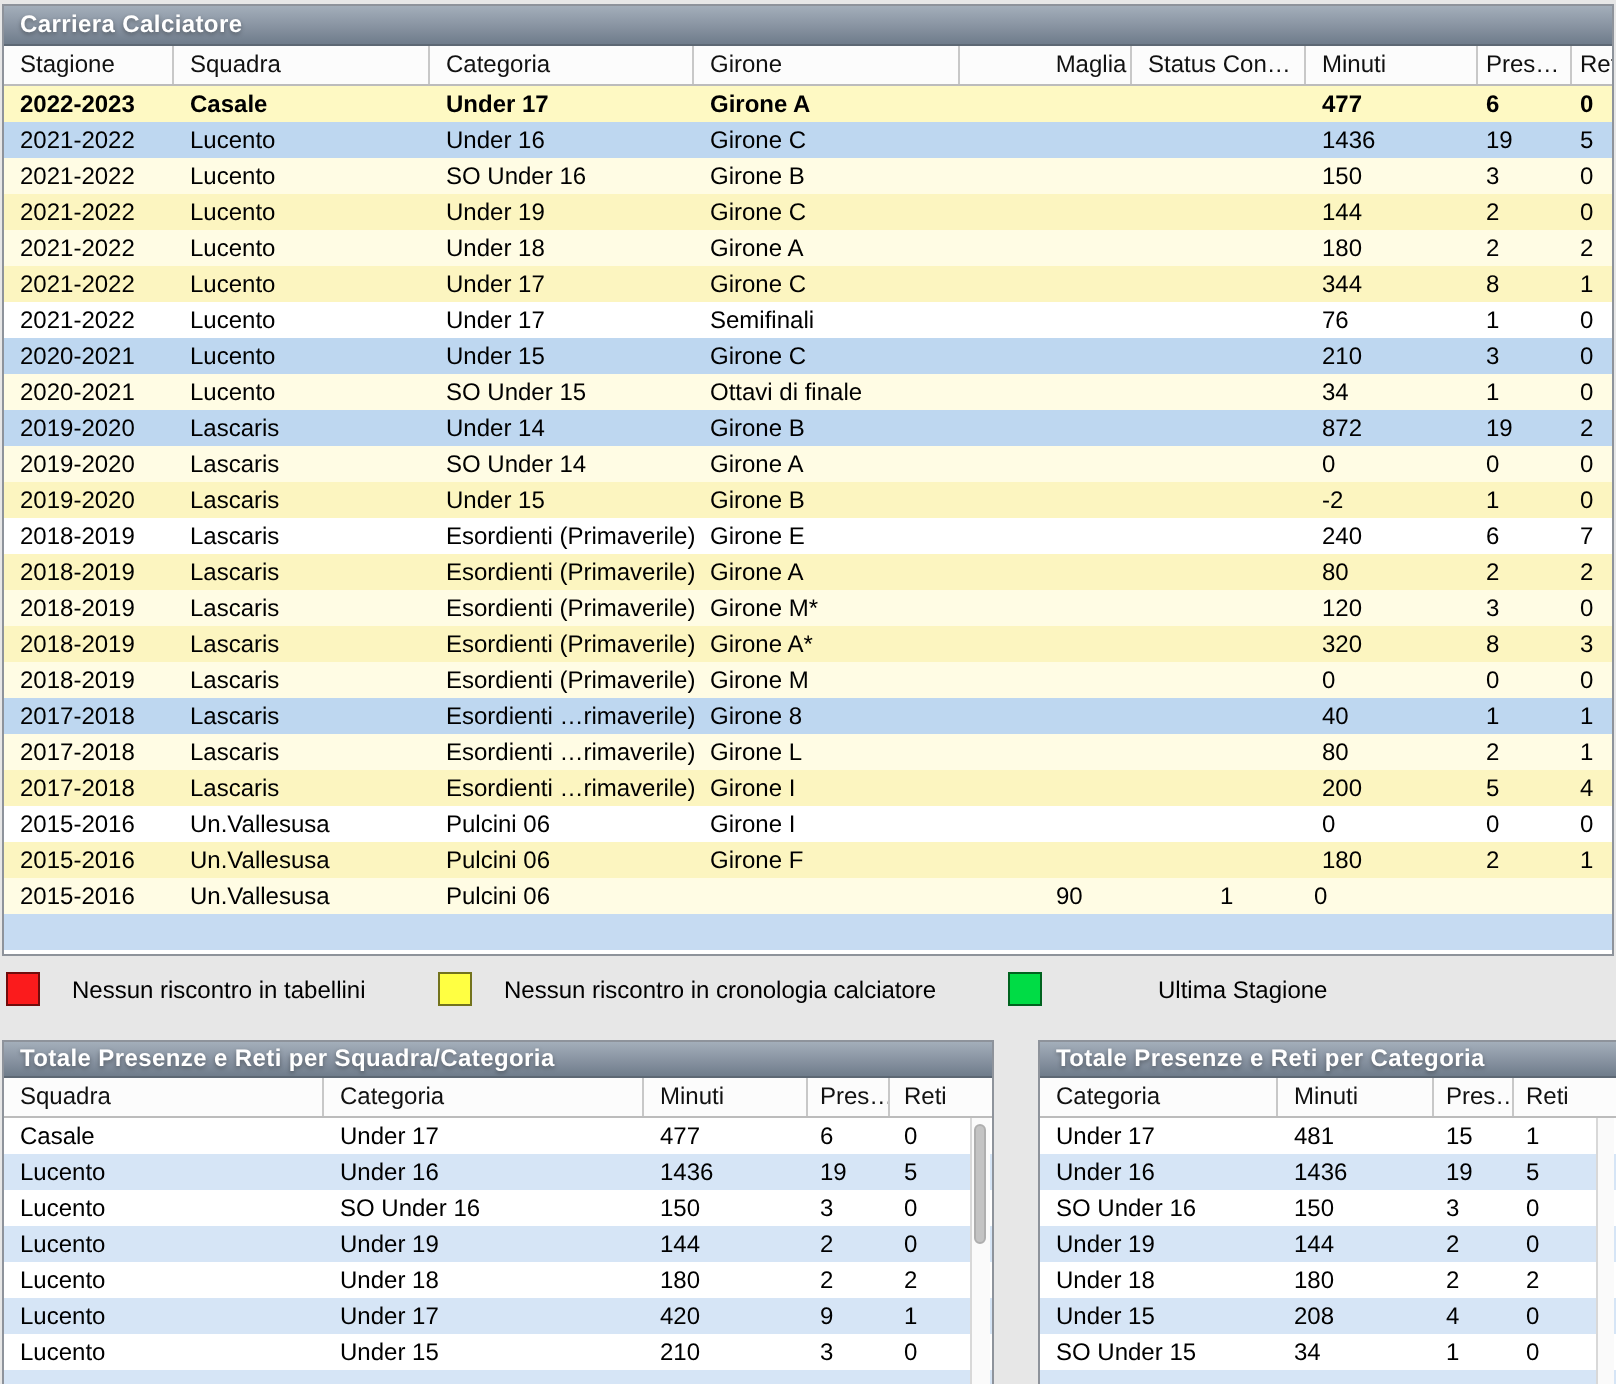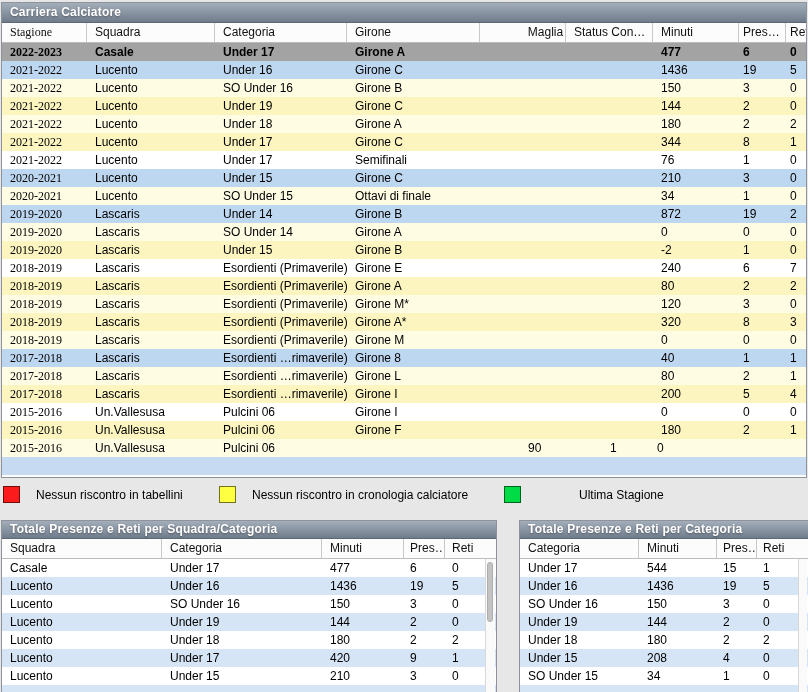--- a/index.html
+++ b/index.html
@@ -18,29 +18,29 @@
   }
   .tb20{height:20px;line-height:19px;}
   .tb18{height:18px;line-height:17px;}
   .thead{display:flex;height:20px;background:#fcfcfc;border-bottom:1px solid #bcbcbc;box-sizing:border-box;}
   .th{line-height:19px;padding-left:8px;box-sizing:border-box;border-right:1px solid #c8c8c8;color:#111;white-space:nowrap;overflow:hidden;}
   .th:last-child{border-right:none;}
   .tr{display:flex;height:18px;}
   .td{line-height:18px;padding-left:8px;box-sizing:border-box;white-space:nowrap;overflow:hidden;}
   .bold{font-weight:bold;}
   
-  .row-green{background:#a3a3a3;}
+  .row-green{background:#fef9c3;}
   .row-blue{background:#bed7f0;}
   .row-cream{background:#fffce4;}
   .row-yellow{background:#fcf5c0;}
   .row-white{background:#ffffff;}
   .row-stripe{background:#d6e5f6;}
   .row-emptyblue{background:#c6dbf2;}
   
-  .main .c0{width:85px;font-family:Liberation Serif, serif;}
+  .main .c0{width:85px;}
   .main .c1{width:128px;}
   .main .c2{width:132px;}
   .main .c3{width:133px;}
   .main .c4{width:46px;padding-left:0;text-align:center;margin-top:30px;}
   .main .c5{width:40px;padding-left:0;text-align:center;}
   .main .c6{width:87px;}
   .main .c7{width:86px;}
   .main .c8{width:47px;padding-left:4px;}
   .main .c9{flex:1;padding-left:4px;}
   
@@ -445,21 +445,21 @@
   <div class="titlebar tb18">Totale Presenze e Reti per Categoria</div>
   <div class="thead">
       <div class="th c0">Categoria</div>
       <div class="th c1">Minuti</div>
       <div class="th c2">Pres…</div>
       <div class="th c3">Reti</div>
     </div>
   <div class="tbody">
       <div class="tr row-white">
         <div class="td c0">Under 17</div>
-        <div class="td c1">544</div>
+        <div class="td c1">481</div>
         <div class="td c2">15</div>
         <div class="td c3">1</div>
       </div>
       <div class="tr row-stripe">
         <div class="td c0">Under 16</div>
         <div class="td c1">1436</div>
         <div class="td c2">19</div>
         <div class="td c3">5</div>
       </div>
       <div class="tr row-white">

